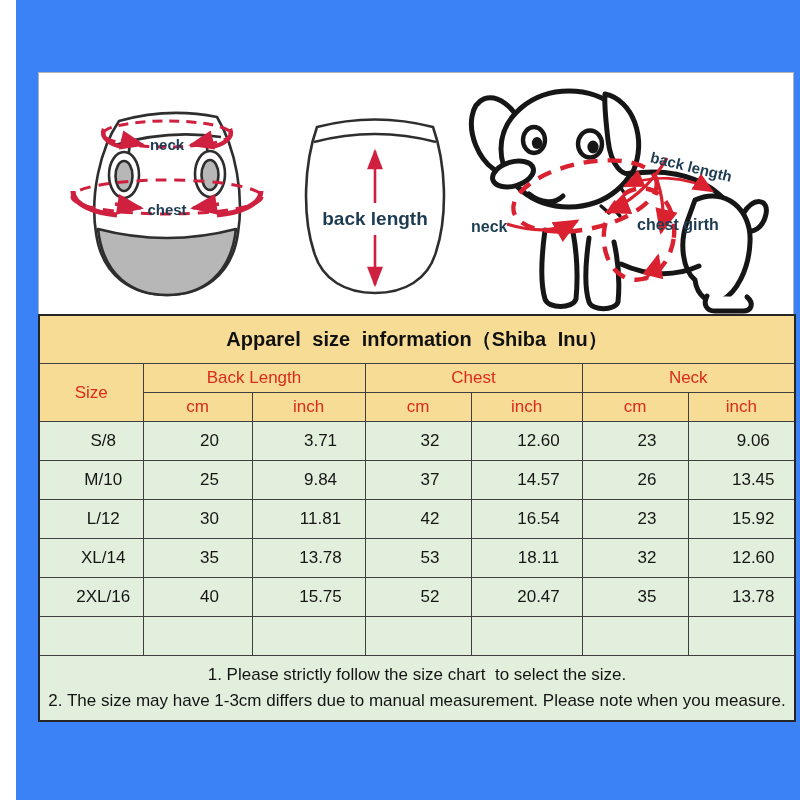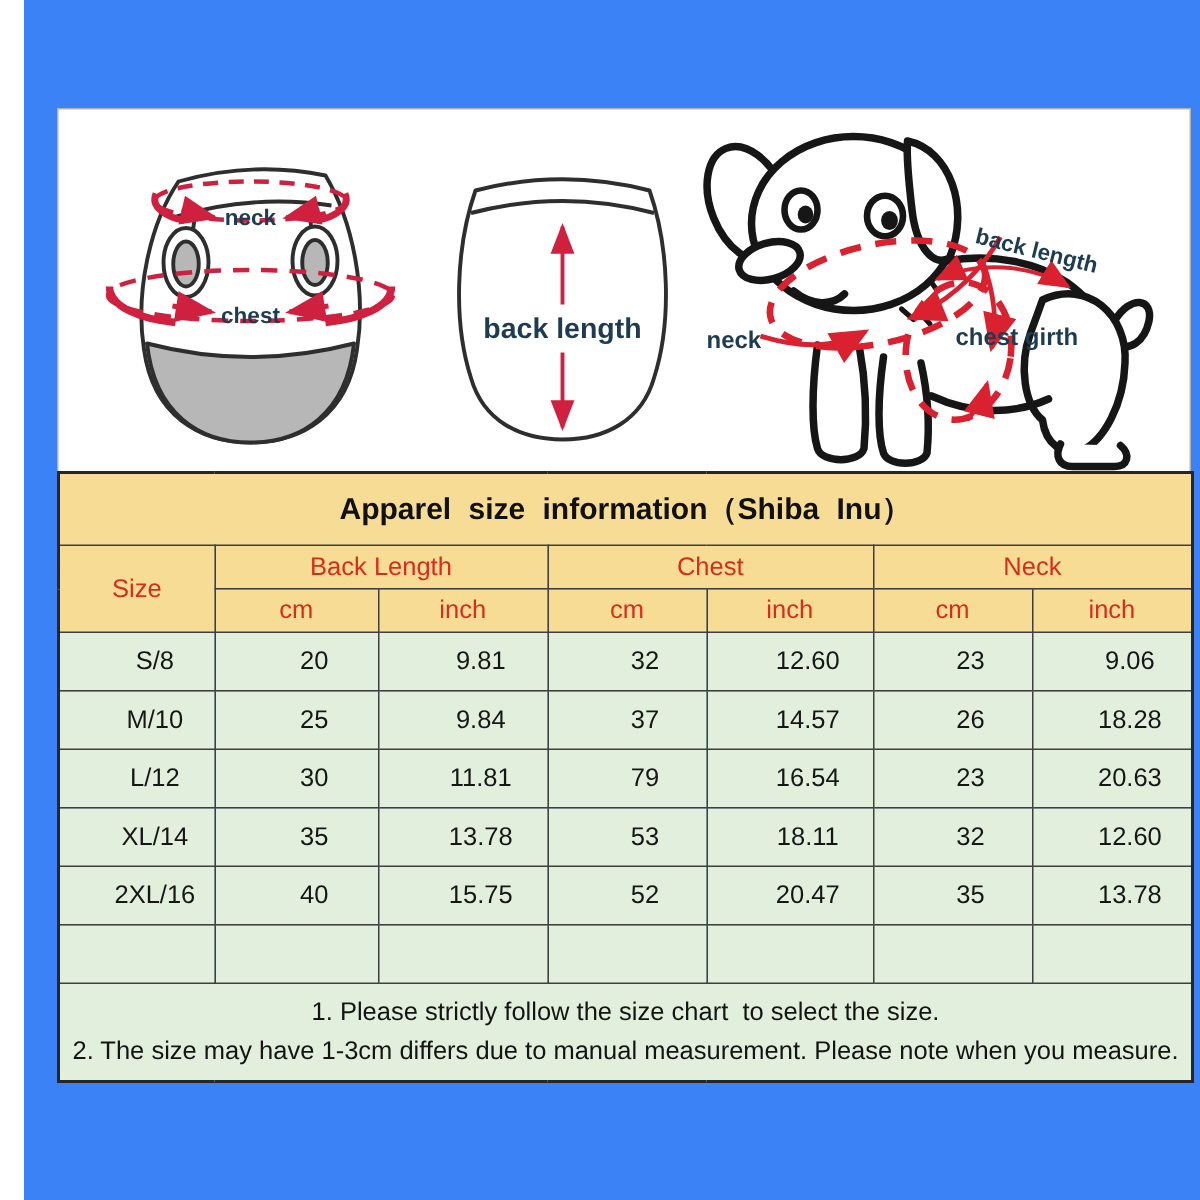--- a/index.html
+++ b/index.html
@@ -150,43 +150,43 @@
         <td class="tan">inch</td>
         <td class="tan">cm</td>
         <td class="tan">inch</td>
         <td class="tan">cm</td>
         <td class="tan">inch</td>
       </tr>
 
       <tr class="data-row">
         <td class="green">S/8</td>
         <td class="green">20</td>
-        <td class="green">9.81</td>
+        <td class="green">3.71</td>
         <td class="green">32</td>
         <td class="green">12.60</td>
         <td class="green">23</td>
         <td class="green">9.06</td>
       </tr>
       <tr class="data-row">
         <td class="green">M/10</td>
         <td class="green">25</td>
         <td class="green">9.84</td>
         <td class="green">37</td>
         <td class="green">14.57</td>
         <td class="green">26</td>
-        <td class="green">18.28</td>
+        <td class="green">13.45</td>
       </tr>
       <tr class="data-row">
         <td class="green">L/12</td>
         <td class="green">30</td>
         <td class="green">11.81</td>
-        <td class="green">79</td>
+        <td class="green">42</td>
         <td class="green">16.54</td>
         <td class="green">23</td>
-        <td class="green">20.63</td>
+        <td class="green">15.92</td>
       </tr>
       <tr class="data-row">
         <td class="green">XL/14</td>
         <td class="green">35</td>
         <td class="green">13.78</td>
         <td class="green">53</td>
         <td class="green">18.11</td>
         <td class="green">32</td>
         <td class="green">12.60</td>
       </tr>

